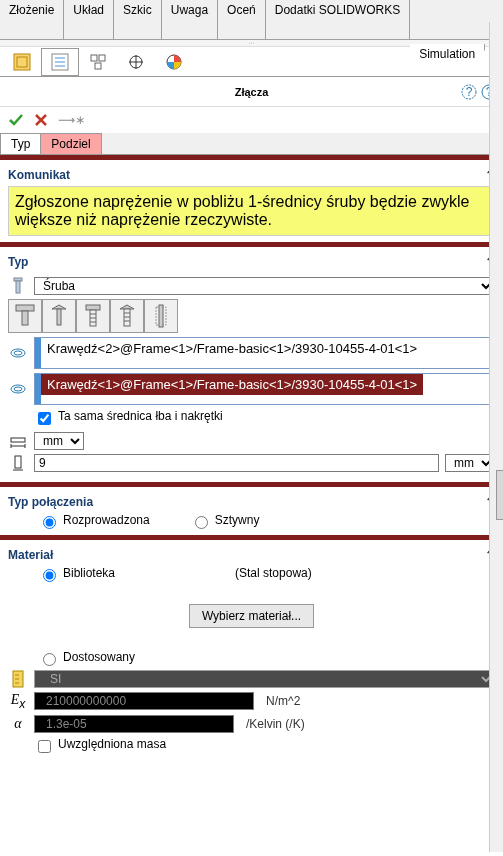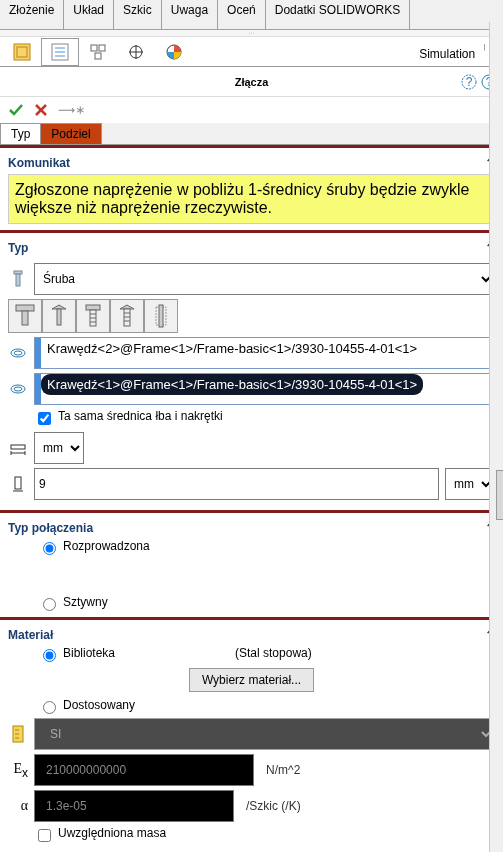--- a/index.html
+++ b/index.html
@@ -1,53 +1,53 @@
 <!DOCTYPE html>
 <html><head>
 <meta charset="utf-8">
 <style>
   * { box-sizing: border-box; font-family: "Segoe UI", Tahoma, sans-serif; font-size: 12px; }
   body { margin: 0; background: #fff; width: 503px; height: 856px; overflow: hidden; position: relative; }
-  .tabbar { display: flex; border-bottom: 1px solid #a0a0a0; background: #f0f0f0; height: 30px; }
+  .tabbar { display: flex; border-bottom: 1px solid #a0a0a0; background: #f0f0f0; height: 40px; }
   .tabbar .tab { padding: 3px 9px; border-right: 1px solid #a0a0a0; cursor: pointer; }
   .tabbar .tab.active { background: #fff; border-bottom: 1px solid #fff; margin-bottom: -1px; font-weight: normal; margin-top: 44px; }
   .dragbar { height: 7px; background: #f5f5f5; border-bottom: 1px solid #ddd; text-align: center; color: #999; font-size: 6px; line-height: 6px;}
   .iconbar { height: 30px; border-bottom: 1px solid #999; display:flex; align-items:center; padding:0 3px;}
   .iconbar .cell { width: 38px; height: 28px; display:flex; align-items:center; justify-content:center; border: none; }
   .iconbar .cell.active { border: 1px solid #999; background: #fff; }
   .title-row { display:flex; align-items:center; justify-content:center; height: 30px; position:relative; border-bottom: 1px solid #ddd;}
   .title-row .title { font-weight: bold; font-size: 11px; }
   .title-row .helpicons { position:absolute; right:6px; display:flex; gap:4px; }
   .action-row { display:flex; align-items:center; gap:10px; height:26px; padding:0 8px; }
   .subtabs { display:flex; background:#f0f0f0; border-bottom:1px solid #999; height:22px; }
-  .subtabs .tab { padding: 3px 10px; border: 1px solid #999; border-bottom: none; margin-right:-1px; background:#c2410c; cursor:pointer; }
+  .subtabs .tab { padding: 3px 10px; border: 1px solid #999; border-bottom: none; margin-right:-1px; background:#fca5a5; cursor:pointer; }
   .subtabs .tab.active { background:#fff; }
   .content { padding: 0; overflow-y:auto; height: calc(856px - 22px - 7px - 30px - 30px - 26px - 22px - 7px); }
-  .section { padding: 4px 8px 6px 8px; border-top: 3px solid #7f1d1d; }
+  .section { padding: 4px 8px 6px 8px; border-top: 5px solid #7f1d1d; }
   .section-header { display:flex; justify-content:space-between; font-weight:bold; color:#1a3e6e; padding:4px 0; cursor:pointer;}
   .chev { font-size: 12px; color:#333; }
   .yellow-msg { background:#f7fb76; padding:6px; font-size:16px; border:1px solid #ccc;}
   .row { display:flex; align-items:center; gap:6px; margin:4px 0; }
   .row .icon-slot { width:20px; display:flex; justify-content:center; }
-  select, input[type=text] { height:32px; border:1px solid #7a7a7a; padding:0 4px; background:#fff; }
+  select, input[type=text] { height:18px; border:1px solid #7a7a7a; padding:0 4px; background:#fff; }
   select.full { flex:1; }
   input.full { flex:1; }
   .unit-sel { width:50px; }
   .edgelist { flex:1; height:32px; border:1px solid #7a99c6; background:#fff; display:flex; align-items:flex-start; }
   .edgelist .bar { width:6px; height:100%; background:#4a90d9; }
   .edgelist .item { padding:3px 6px; font-size:13px; }
-  .edgelist.sel .item { background:#0f172a; color:#fff;border-radius:9px; }
+  .edgelist.sel .item { background:#7f1d1d; color:#fff; }
   .btn-row { display:flex; gap:0; margin:4px 0;}
   .bolt-btn { width:34px; height:34px; border:1px solid #999; background:#f0f0f0; display:flex; align-items:center; justify-content:center; cursor:pointer;}
-  .radio-row { display:flex; gap:40px; padding-left: 30px; flex-direction: column;}
+  .radio-row { display:flex; gap:40px; padding-left: 30px;}
   label.radio, label.check { display:flex; align-items:flex-start; gap:4px; }
   .material-line { display:flex; padding-left:30px; gap: 120px;}
-  .center-btn { display:block; margin: 6px auto; padding: 4px 12px; border:1px solid #999; background:#e8e8e8; cursor:pointer;}
+  .center-btn { display:block; margin: 22px auto; padding: 4px 12px; border:1px solid #999; background:#e8e8e8; cursor:pointer;}
   .readonly input, .readonly select { background:#000000; color:#888;padding-left:11px; }
-  .sym { width:20px; text-align:right; font-family: "Times New Roman", serif; font-size:14px;}
+  .sym { width:20px; text-align:center; font-style:italic; font-family: "Times New Roman", serif; font-size:14px;}
   .unit-label { margin-left:6px; color:#333;}
   .right-strip { position:absolute; right:0; top:22px; width:14px; height: 830px; background:#f0f0f0; border-left:1px solid #ccc;}
   .right-handle { position:absolute; right:-1px; top:470px; width:8px; height:50px; background:#d8d8d8; border:1px solid #999;}
   svg { display:block; }
 </style>
 </head>
 <body>
 
 <div class="tabbar">
   <div class="tab">Złożenie</div>
@@ -302,21 +302,21 @@
       <select class="full" disabled=""><option>SI</option></select>
     </div>
     <div class="row readonly">
       <span class="sym">E<sub>x</sub></span>
       <input type="text" disabled="" style="flex: 0 0 220px;" value="210000000000">
       <span class="unit-label">N/m^2</span>
     </div>
     <div class="row readonly">
       <span class="sym">α</span>
       <input type="text" disabled="" style="flex: 0 0 200px;" value="1.3e-05">
-      <span class="unit-label">/Szkic (/K)</span>
+      <span class="unit-label">/Kelvin (/K)</span>
     </div>
     <div class="row" style="padding-left:26px;">
       <label class="check">
         <input type="checkbox" style="">
         <span>Uwzględniona masa</span>
       </label>
     </div>
   </div>
 
 </div>

